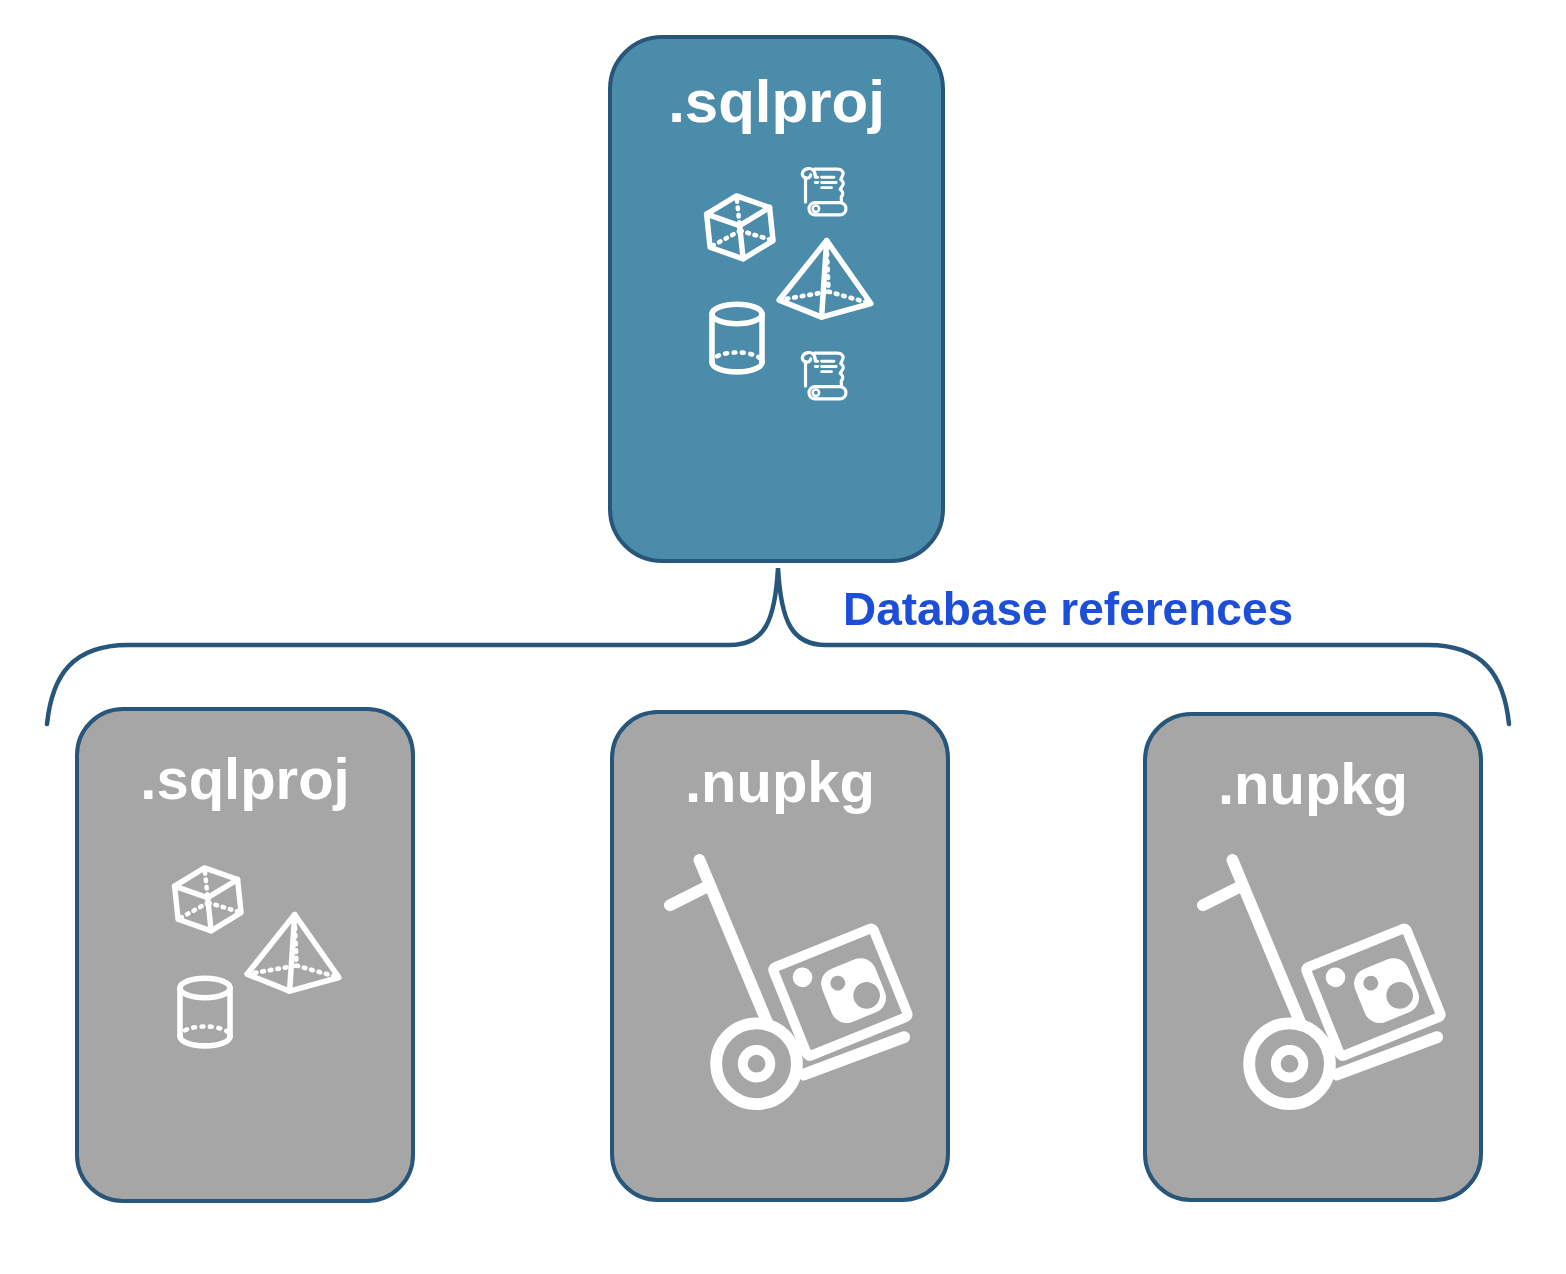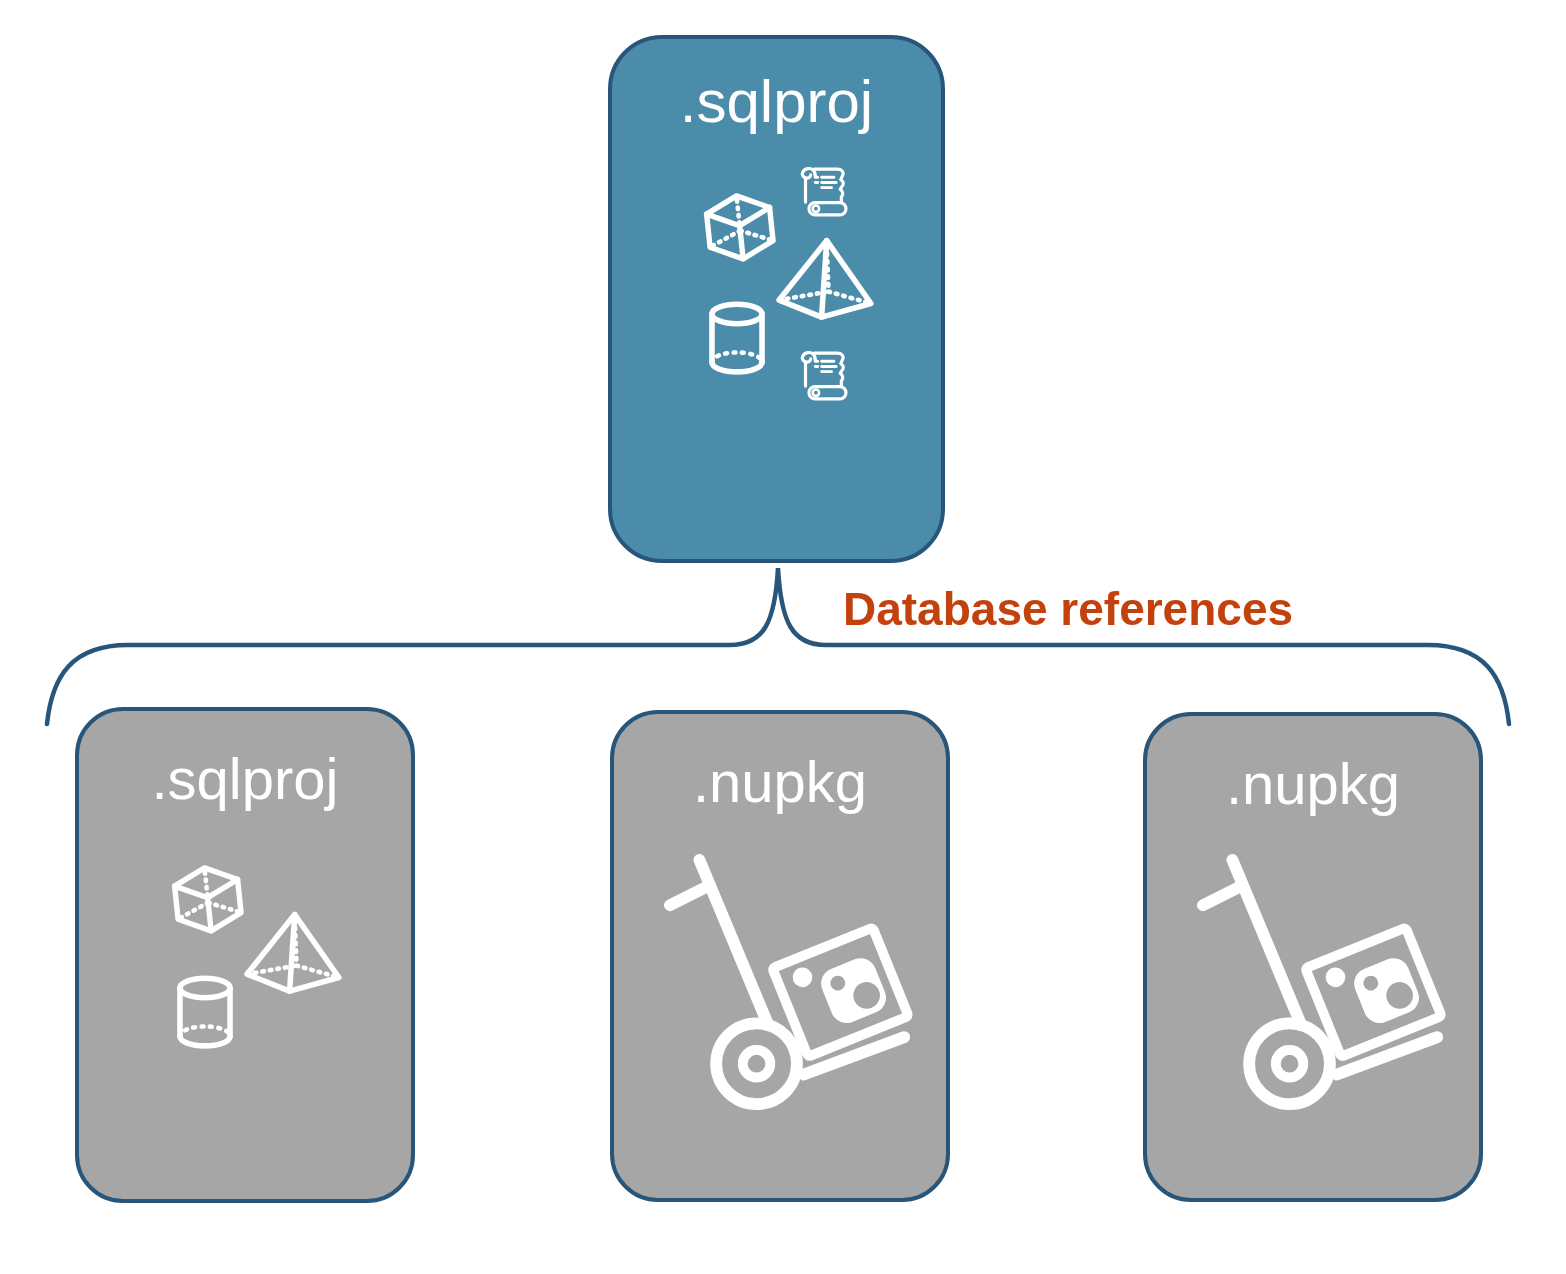--- a/index.html
+++ b/index.html
@@ -8,28 +8,28 @@
     font-family:"Liberation Sans",sans-serif;
   }
   .card{position:absolute;box-sizing:border-box;border:4px solid #27567a;}
   .card-parent{left:608px;top:35px;width:337px;height:528px;border-radius:54px;background:#4b8caa;}
   .card-child{border-radius:48px;background:#a6a6a6;}
   .card-child-1{left:75px;top:707px;width:340px;height:496px;}
   .card-child-2{left:610px;top:710px;width:340px;height:492px;}
   .card-child-3{left:1143px;top:712px;width:340px;height:490px;}
   .card-title{
     position:absolute;left:0;right:0;top:30px;text-align:center;
-    color:#ffffff;font-weight:400;font-size:60px;line-height:1.1;letter-spacing:0px;
+    color:#ffffff;font-weight:700;font-size:60px;line-height:1.1;letter-spacing:0px;
   }
   .card-child .card-title{top:36px;font-size:58px;}
   .ic{position:absolute;}
   .brace-svg{position:absolute;left:0;top:0;}
   .conn-label{
     position:absolute;left:843px;top:584px;white-space:nowrap;
-    color:#c2410c;font-weight:700;font-size:46px;line-height:1.1;
+    color:#1d4ed8;font-weight:700;font-size:46px;line-height:1.1;
   }
   .defs-holder{position:absolute;width:0;height:0;overflow:hidden;}
 </style>
 </head>
 <body>
 
 <svg class="defs-holder" aria-hidden="true">
   <defs>
 
     <symbol id="sym-cube" viewBox="0 0 100 96">

